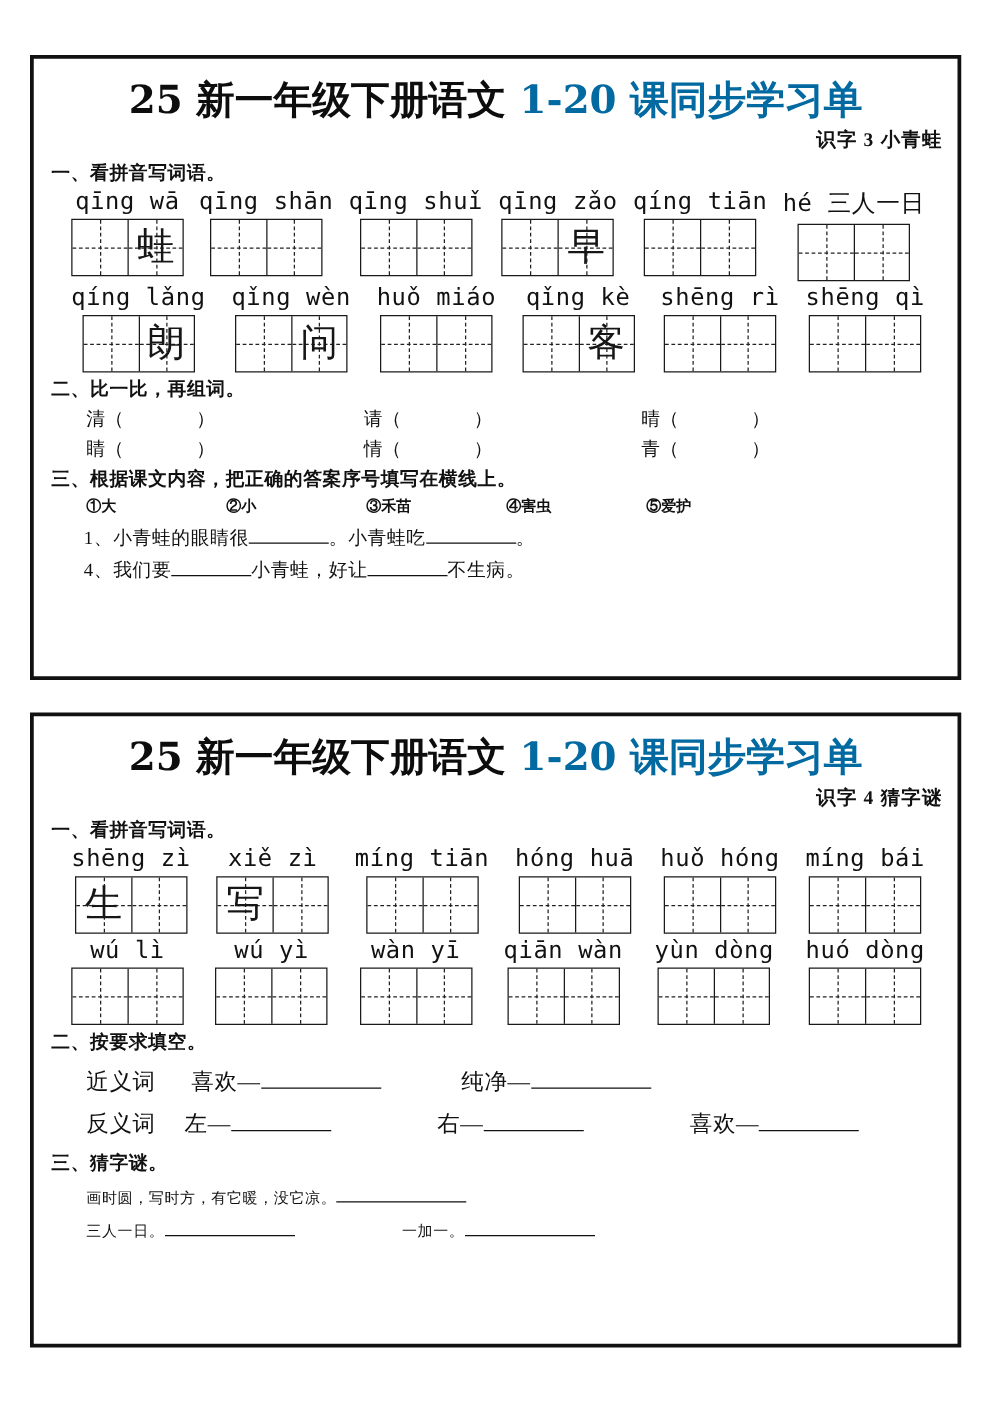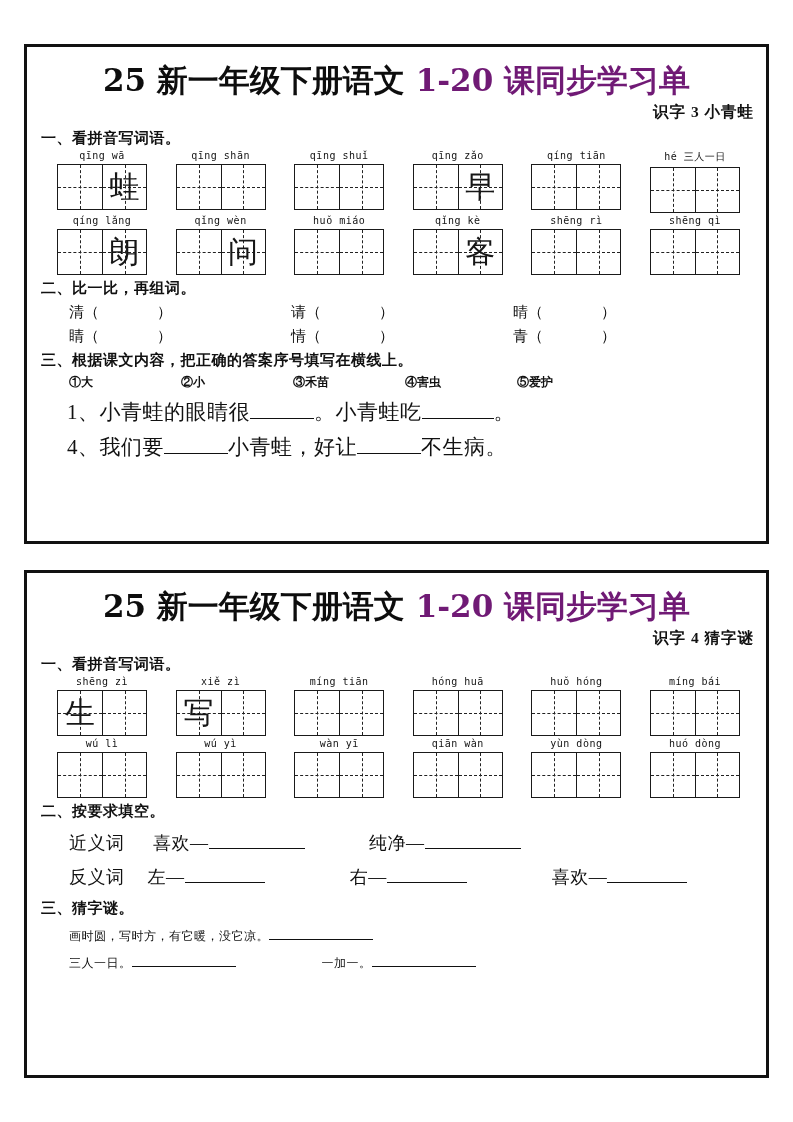--- a/index.html
+++ b/index.html
@@ -34,21 +34,21 @@
     text-align: center;
     white-space: nowrap;
     font-family: "DejaVu Serif", "Liberation Serif", serif;
     font-weight: bold;
     font-size: 31px;
     letter-spacing: 0px;
     line-height: 1.12;
     margin: 6px 0 2px 0;
   }
   .title-black { color: #0d0d0d; }
-  .title-red   { color: #701a75; }
+  .title-red   { color: #0369a1; }
 
   .subtitle {
     text-align: right;
     font-weight: bold;
     font-size: 15.5px;
     letter-spacing: 1px;
     margin: 4px 0 6px 0;
     color: #111111;
   }
 
@@ -67,21 +67,21 @@
     padding: 0 14px 0 18px;
     margin-bottom: 2px;
   }
   .word-unit {
     display: flex;
     flex-direction: column;
     align-items: center;
   }
   .pinyin {
     font-family: "DejaVu Sans Mono", "Liberation Mono", monospace;
-    font-size: 10px;
+    font-size: 19px;
     letter-spacing: 0.5px;
     margin-bottom: 3px;
     white-space: nowrap;
     color: #111111;
   }
   .grid {
     display: flex;
     border: 1.6px solid #1a1a1a;
     background: #ffffff;
   }
@@ -148,21 +148,21 @@
     margin: 4px 0 3px 0;
     font-size: 12px;
     font-weight: bold;
   }
   .option { width: 112px; white-space: nowrap; }
 
   
   .sentence {
     padding-left: 28px;
     margin: 7px 0;
-    font-size: 21px;
+    font-size: 15px;
     letter-spacing: 0.5px;
     white-space: nowrap;
   }
   .blank {
     display: inline-block;
     border-bottom: 1.6px solid #111111;
     vertical-align: baseline;
   }
   .blank.w64  { width: 64px; }
   .blank.w72  { width: 72px; }

